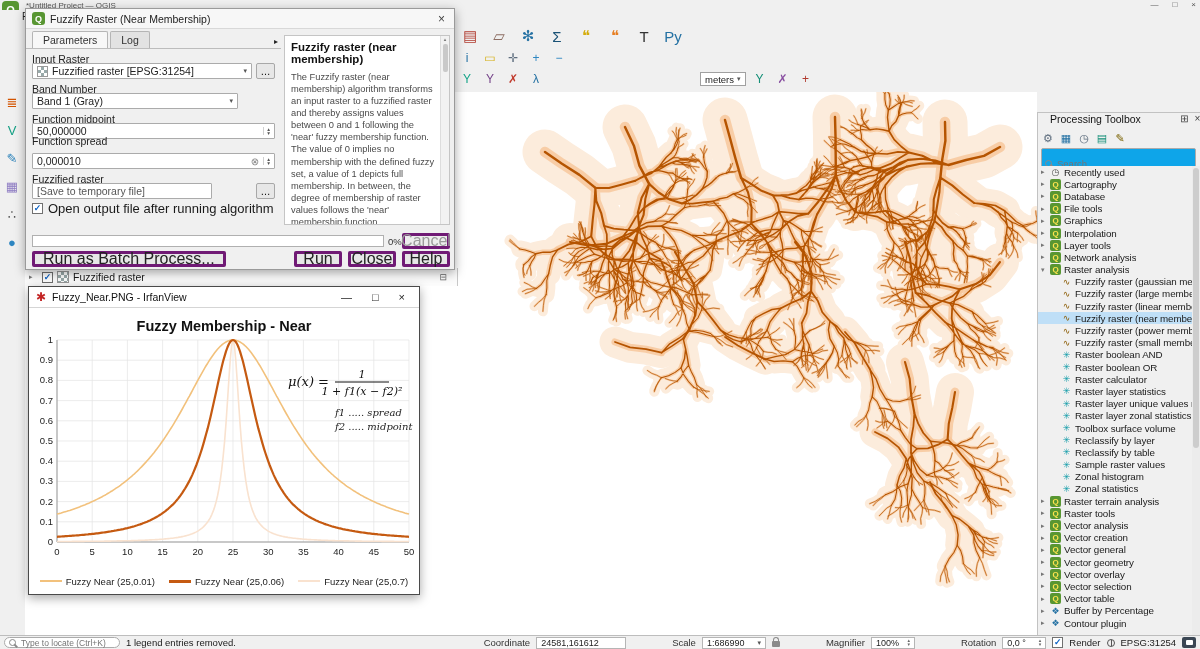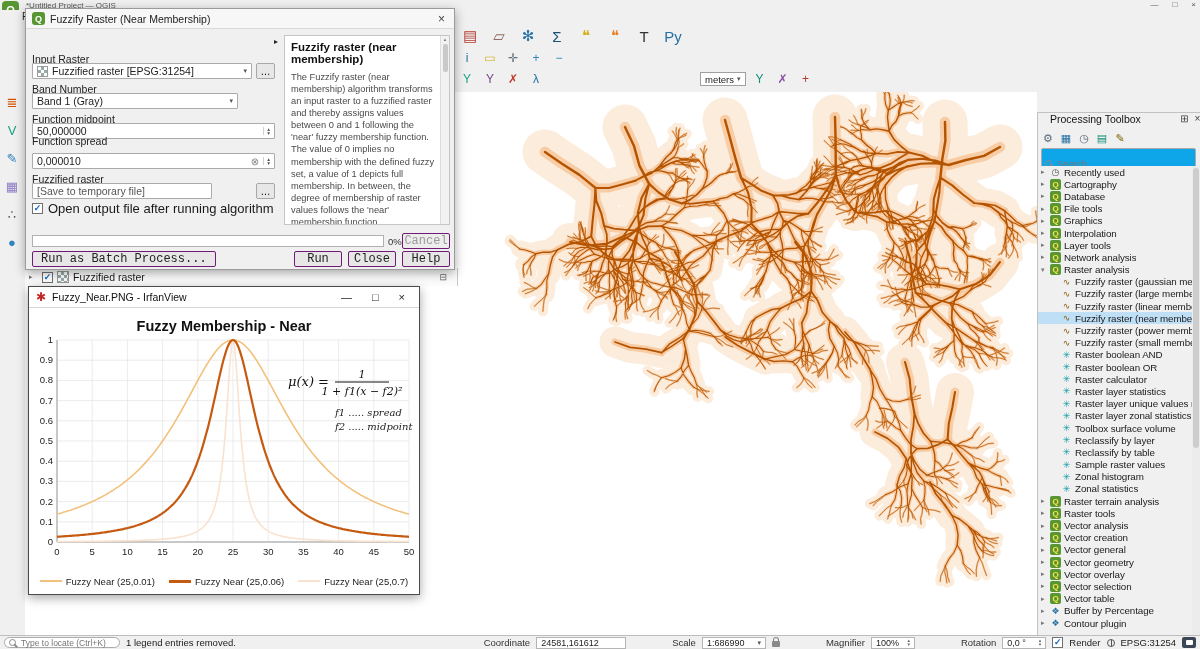--- a/index.html
+++ b/index.html
@@ -122,22 +122,22 @@
   .help-inner{position:absolute;left:0;top:0;right:9px;bottom:0;padding:5px 4px 0 6px;}
   .help-inner h3{margin:0 0 6px 0;font-size:11.5px;color:#111;}
   .help-inner p{margin:0 0 8px 0;font-size:9.3px;line-height:1.3;color:#4a4a4a;}
   .help-scroll{position:absolute;right:0;top:0;bottom:0;width:9px;background:#f2f2f2;border-left:1px solid #ddd;
                display:flex;flex-direction:column;align-items:center;font-size:5px;color:#777;}
   .help-scroll .thumb{width:5px;height:28px;background:#c9c9c9;border-radius:2px;margin-top:2px;}
   .collapse-arrow{position:absolute;left:248px;top:28px;font-size:8px;color:#222;}
   .progress-row{position:absolute;left:0;top:224px;width:100%;height:16px;}
   .progress-bar{position:absolute;left:6px;top:2px;width:352px;height:12px;border:1px solid #b0b0b0;background:#fff;}
   .progress-pct{position:absolute;left:362px;top:3px;font-size:9.5px;color:#333;}
-  .btn{background:#e7e7e7;border:1px solid #701a75;border-radius:2px;font-size:12px;height:16px;
-       display:flex;align-items:center;justify-content:center;padding:0 8px;position:absolute;color:#222;font-family:Liberation Mono, monospace;}
+  .btn{background:#e7e7e7;border:3px solid #701a75;border-radius:2px;font-size:16px;height:16px;
+       display:flex;align-items:center;justify-content:center;padding:0 8px;position:absolute;color:#222;}
   .btn.disabled{color:#9a9a9a;background:#ededed;}
   
   .irfan{position:absolute;left:28px;top:286px;width:392px;height:309px;background:#fff;border:1px solid #4a4a4a;
          box-shadow:0 3px 10px rgba(0,0,0,.35);z-index:31;}
   .iv-title{position:absolute;left:0;top:0;width:100%;height:21px;background:#fff;border-bottom:1px solid #d5d5d5;
             display:flex;align-items:center;gap:6px;padding:0 7px;}
   .iv-ico{color:#c32424;font-size:12px;}
   .iv-title-text{flex:1;font-size:10.5px;color:#111;}
   .iv-btn{font-size:11px;color:#222;padding:0 7px;}
   .iv-body{position:absolute;left:0;top:21px;width:390px;height:286px;background:#fff;}
@@ -491,20 +491,24 @@
     <span class="globe"></span>
     <span>EPSG:31254</span>
     <span class="bubble-icon"></span>
   </div>
 
   <div class="dialog">
     <div class="dlg-title">
       <span class="dlg-ico">Q</span>
       <span class="dlg-title-text">Fuzzify Raster (Near Membership)</span>
       <span class="dlg-close">×</span>
+    </div>
+    <div class="dlg-tabs">
+      <span class="tab active">Parameters</span>
+      <span class="tab">Log</span>
     </div>
 
     <span class="dlg-label" style="top:44px">Input Raster</span>
     <div class="fld" style="top:54px;width:220px">
       <span class="raster-chip" style="width:11px;height:11px"></span>
       <span class="txt">Fuzzified raster [EPSG:31254]</span>
       <span class="combo-arrow">▾</span>
     </div>
     <button class="ellipsis-btn" style="left:230px;top:54px">…</button>
 

